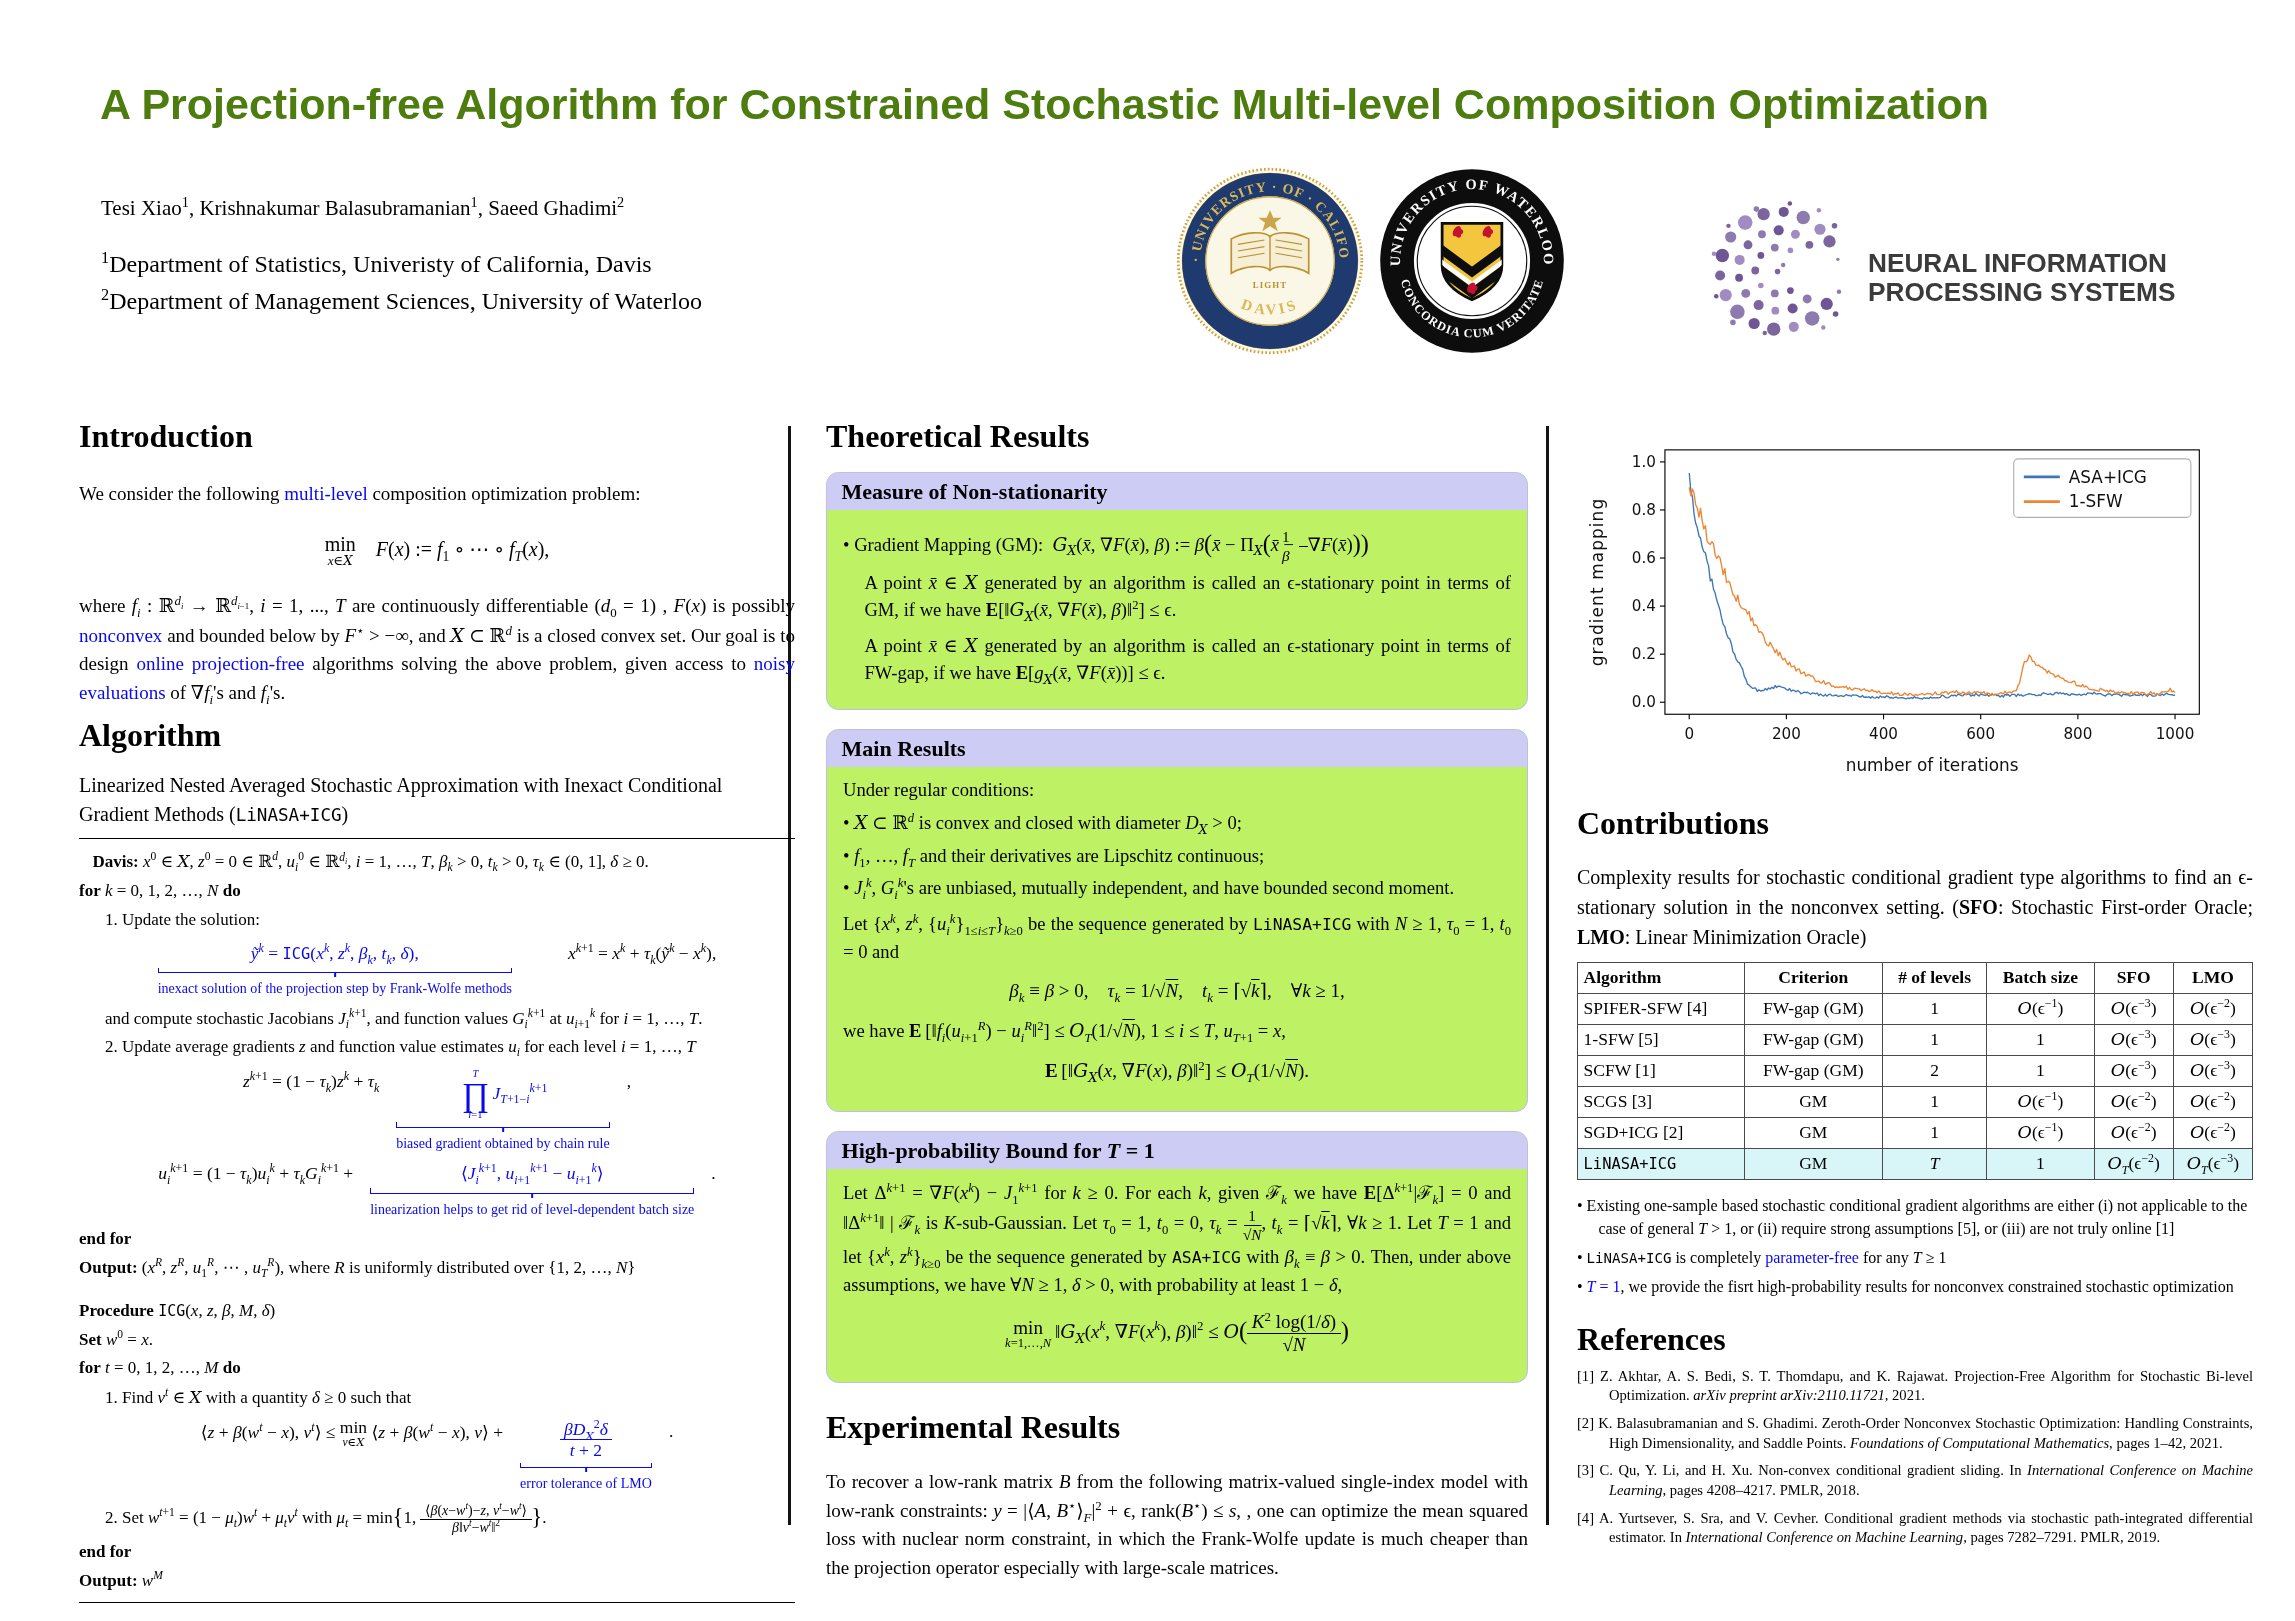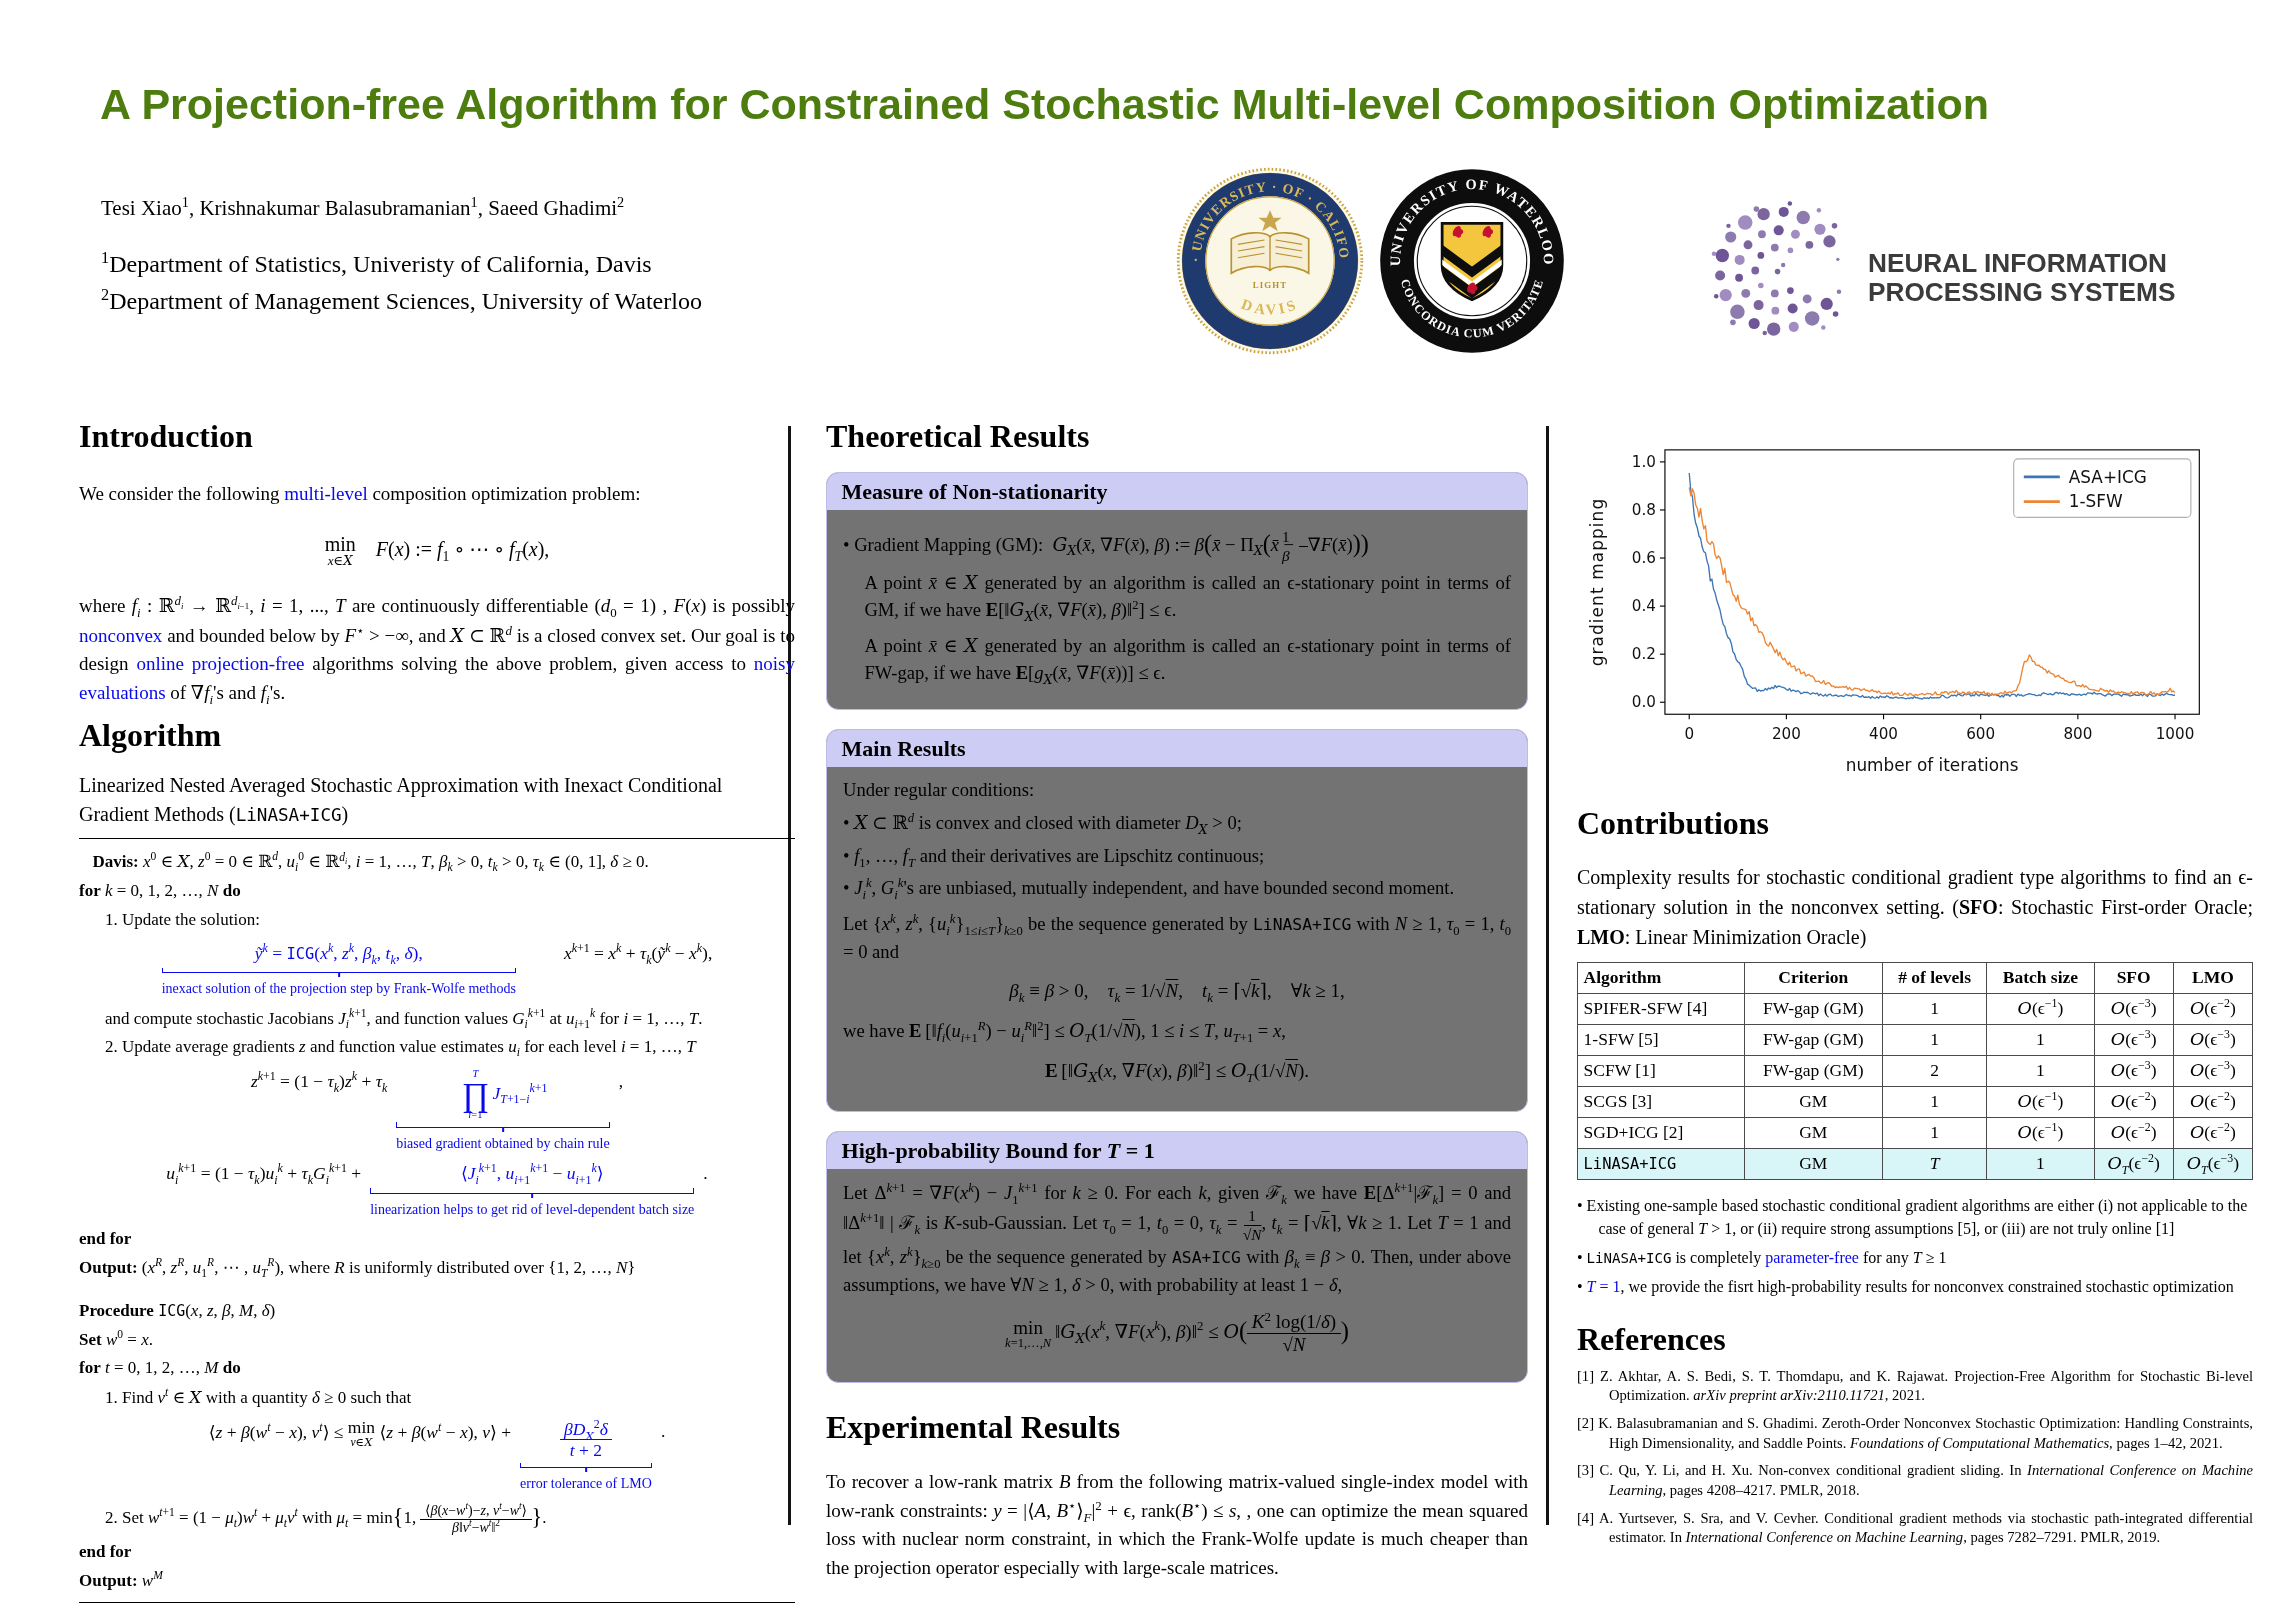--- a/index.html
+++ b/index.html
@@ -46,31 +46,31 @@
   .bigprod .op{font-size:1.9em;}
   .bigprod .lim{font-size:0.6em;}
   
   .algo{font-size:17px;line-height:1.42;margin-top:3.4px;}
   .algo .atitle{font-size:20px;line-height:1.45;}
   .algo hr{border:none;border-top:1.7px solid #000;margin:9px 0 10px 0;}
   .aline{margin:4.5px 0;}
   .ind1{margin-left:26px;}
   .ind2{margin-left:13.5px;}
   .gap-top{margin-top:19px;}
-  .arow{display:flex;justify-content:center;align-items:flex-start;gap:9px;margin:9px 0;font-size:17.5px;}
+  .arow{display:flex;justify-content:center;align-items:flex-start;gap:17px;margin:9px 0;font-size:17.5px;}
   .arow .wide-gap{margin-left:39px;}
   .braced{display:inline-flex;flex-direction:column;align-items:center;}
   .ubrace{align-self:stretch;height:5.6px;border-left:1.7px solid #0808ec;
           border-right:1.7px solid #0808ec;border-bottom:1.7px solid #0808ec;
           position:relative;margin-top:2.3px;}
   .ubrace:after{content:"";position:absolute;left:50%;bottom:-5px;width:1.7px;height:5px;
           background:#0808ec;transform:translateX(-50%);}
   .bcap{font-size:14px;color:#0808ec;margin-top:6.8px;text-align:center;max-width:428px;line-height:1.25;}
   
-  .tbox{border:1.7px solid #bdbde8;border-radius:12.4px;background:#737373;margin:0 0 19px 0;overflow:hidden;}
+  .tbox{border:1.7px solid #bdbde8;border-radius:12.4px;background:#bef264;margin:0 0 19px 0;overflow:hidden;}
   .tbox .thead{background:#ccccf4;font-weight:bold;font-size:22px;padding:5.6px 14.6px;}
   .tbox .tbody{padding:10px 16px 13.5px 16px;font-size:18.6px;line-height:1.45;}
   .li{padding-left:21.4px;text-indent:-21.4px;margin:5.6px 0;font-size:inherit;line-height:1.45;}
   .li:before{content:"• ";}
   .litext{padding-left:21.4px;margin:3.4px 0 9px 0;text-align:justify;}
   .tbody .formula{font-size:19px;margin:12.4px 0;}
   
   table#ctable{width:100%;border-collapse:collapse;font-size:17.5px;margin:5.6px 0 14.6px 0;}
   #ctable th,#ctable td{border:1.1px solid #4a4a4a;padding:4.5px 5.6px;text-align:center;}
   #ctable th{font-weight:bold;}

